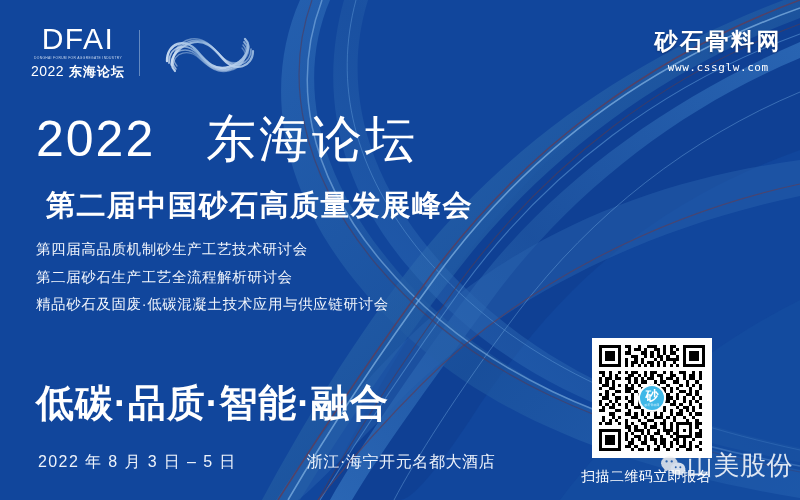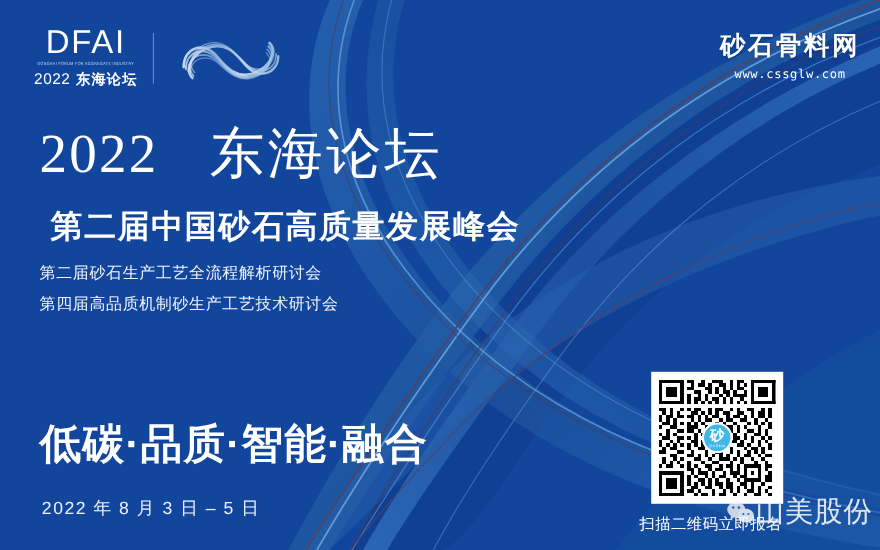--- a/index.html
+++ b/index.html
@@ -48,21 +48,21 @@
   .site-logo-url {
     font-size:11px; font-weight:400; color:#ffffff; letter-spacing:0.6px;
     margin-top:4px; font-family:"DejaVu Sans Mono","Liberation Mono",monospace;
   }
 
   
   .headline-block { position:absolute; left:36px; top:112px; }
   .main-title {
     font-size:50px; color:#ffffff; letter-spacing:3px; line-height:1.08;
     font-weight:400; white-space:nowrap;
-    font-family:Liberation Serif, serif;
+    font-family:Liberation Sans, sans-serif;
   }
   .main-title .yr { letter-spacing:2px; }
   .sub-title {
     margin-top:20px; font-size:29px; color:#ffffff; font-weight:700;
     letter-spacing:1.5px; white-space:nowrap;
     font-family:"Liberation Sans","DejaVu Sans",sans-serif;
     margin-left:10px;
   }
   .session-list { margin-top:16px; }
   .session-item {
@@ -218,29 +218,31 @@
   <div class="headline-block">
     <div class="main-title">
       <span class="yr">2022</span>
       <span>&nbsp;</span>
       <span>东海论坛</span>
     </div>
 
     <div class="sub-title">第二届中国砂石高质量发展峰会</div>
 
     <div class="session-list">
+      <div class="session-item">第四届高品质机制砂生产工艺技术研讨会</div>
       <div class="session-item">第二届砂石生产工艺全流程解析研讨会</div>
-      <div class="session-item">第四届高品质机制砂生产工艺技术研讨会</div>
+      <div class="session-item">精品砂石及固废·低碳混凝土技术应用与供应链研讨会</div>
     </div>
   </div>
 
   <div class="slogan">低碳·品质·智能·融合</div>
 
   <div class="footer-meta">
     <div class="meta-date">2022 年 8 月 3 日 – 5 日</div>
+    <div class="meta-venue">浙江·海宁开元名都大酒店</div>
   </div>
 
   <div class="qr-panel">
     <div class="qr-card">
       <svg class="qr-svg" viewBox="0 0 33 33" shape-rendering="crispEdges">
         <rect width="33" height="33" fill="#ffffff"></rect>
         <g fill="#000000">
 
           <rect x="0" y="0" width="7" height="1"></rect>
             <rect x="0" y="6" width="7" height="1"></rect>

